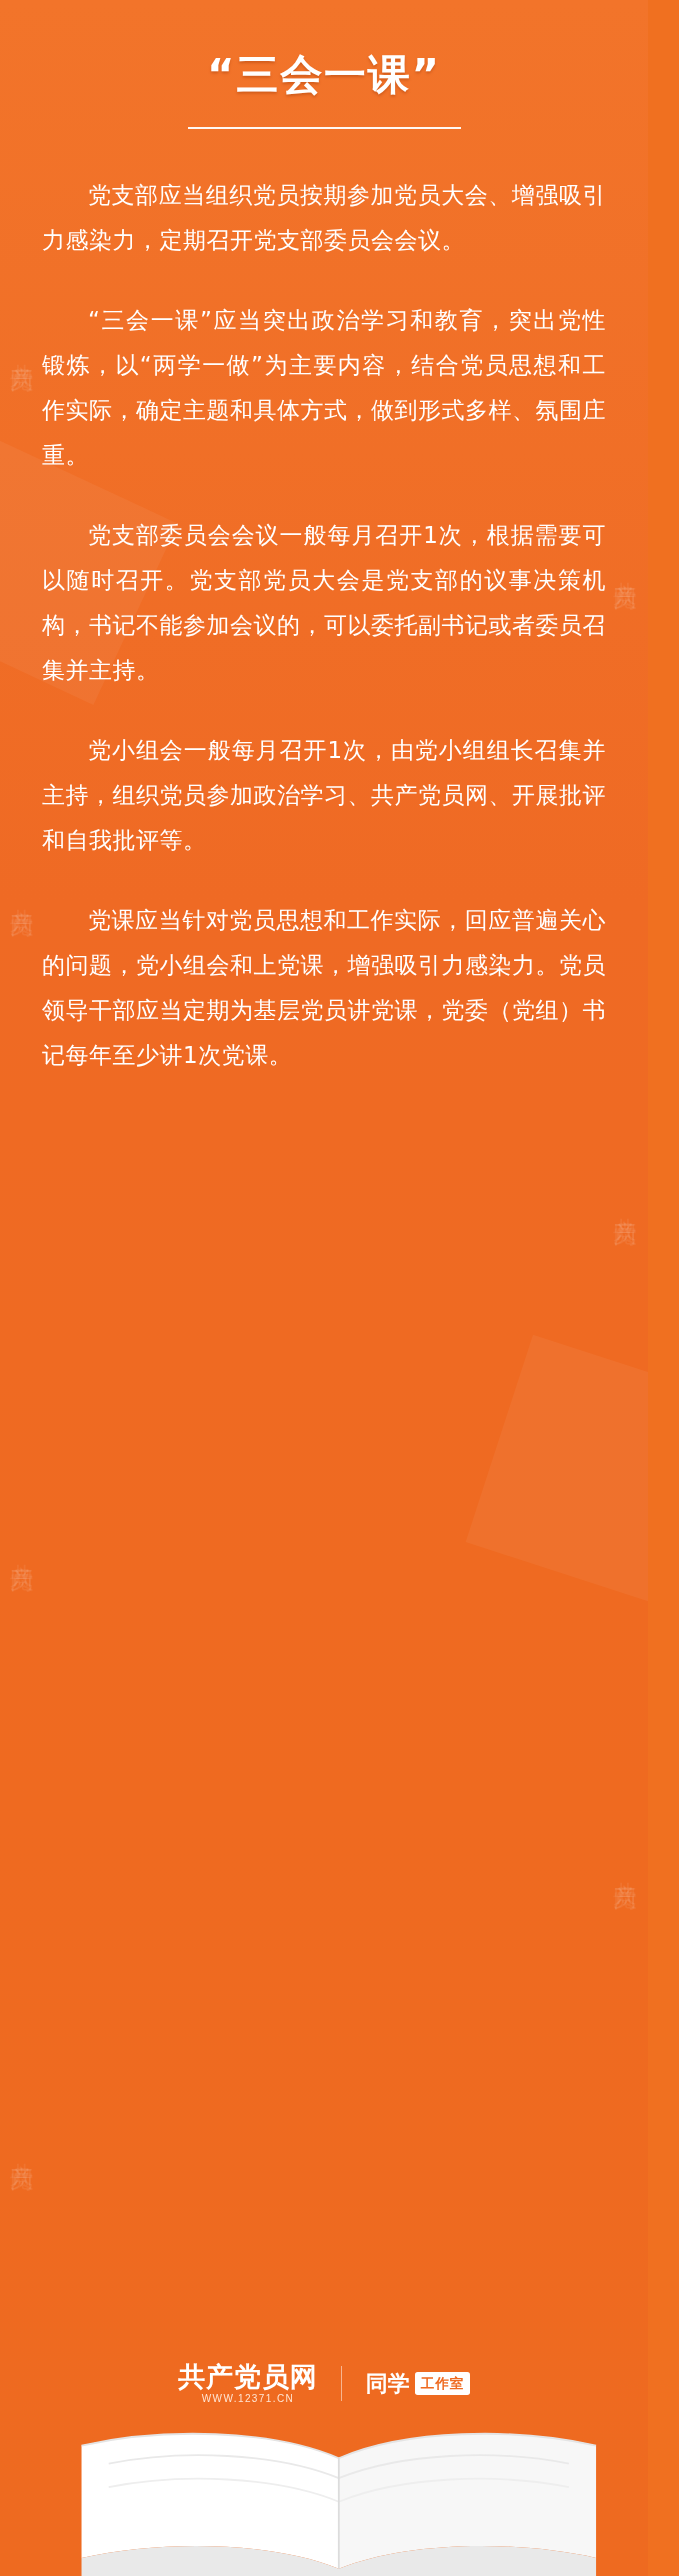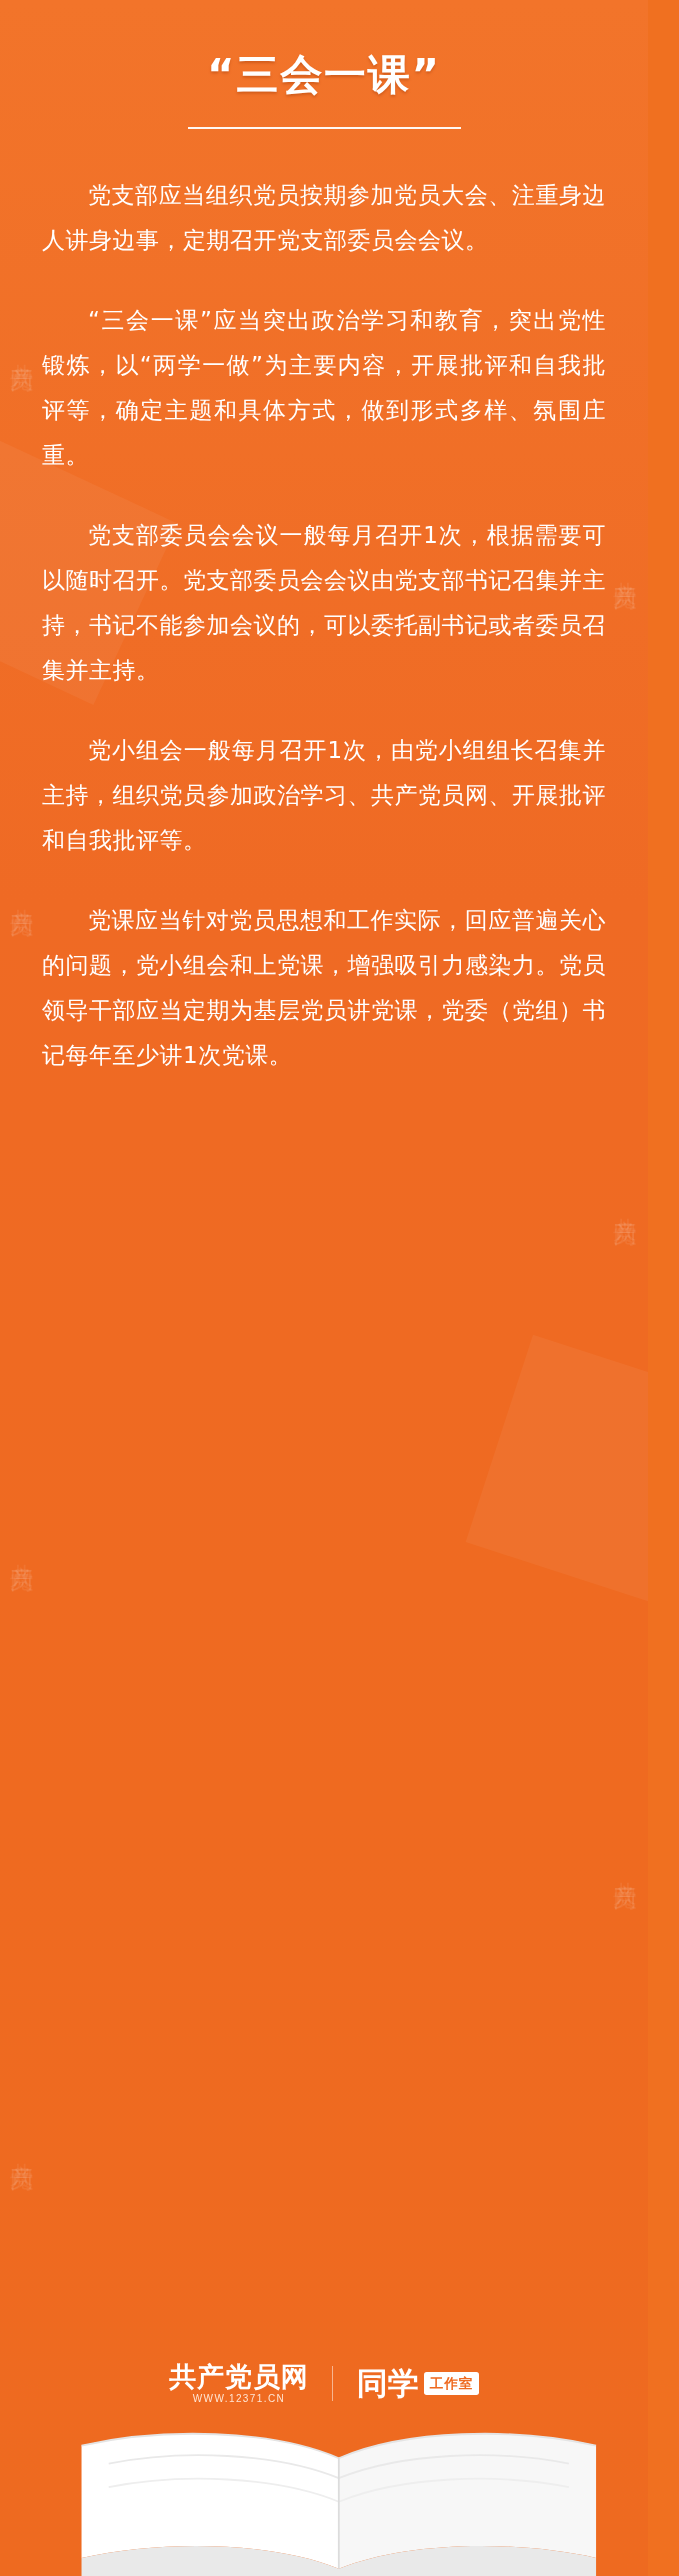--- a/index.html
+++ b/index.html
@@ -117,21 +117,21 @@
     background: rgba(255,255,255,0.5);
   }
   .logo-studio {
     display: flex;
     align-items: center;
     gap: 5.5px;
   }
   .logo-studio-cn {
     font-family: "DejaVu Sans", sans-serif;
     font-weight: bold;
-    font-size: 31px;
+    font-size: 22px;
     color: #ffffff;
   }
   .logo-studio-badge {
     background: #ffffff;
     color: #ef6a20;
     font-family: Liberation Mono, monospace;
     font-size: 13.6px;
     font-weight: bold;
     padding: 2.7px 5.5px;
     border-radius: 2.7px;
@@ -161,23 +161,23 @@
 
   <div class="deco-shape" style="left:-55px; top:472px; width:200px; height:200px; transform:rotate(25deg);"></div>
   <div class="deco-shape" style="right:-64px; top:1363px; width:218px; height:218px; transform:rotate(18deg);"></div>
 
   <div class="title-wrap">
     <div class="title">“三会一课”</div>
     <div class="title-rule"></div>
   </div>
 
   <div class="content">
-    <p class="para">党支部应当组织党员按期参加党员大会、注重身边人讲身边事，定期召开党支部委员会会议。</p>
-    <p class="para">“三会一课”应当突出政治学习和教育，突出党性锻炼，以“两学一做”为主要内容，开展批评和自我批评等，确定主题和具体方式，做到形式多样、氛围庄重。</p>
-    <p class="para">党支部委员会会议一般每月召开1次，根据需要可以随时召开。党支部委员会会议由党支部书记召集并主持，书记不能参加会议的，可以委托副书记或者委员召集并主持。</p>
+    <p class="para">党支部应当组织党员按期参加党员大会、增强吸引力感染力，定期召开党支部委员会会议。</p>
+    <p class="para">“三会一课”应当突出政治学习和教育，突出党性锻炼，以“两学一做”为主要内容，结合党员思想和工作实际，确定主题和具体方式，做到形式多样、氛围庄重。</p>
+    <p class="para">党支部委员会会议一般每月召开1次，根据需要可以随时召开。党支部党员大会是党支部的议事决策机构，书记不能参加会议的，可以委托副书记或者委员召集并主持。</p>
     <p class="para">党小组会一般每月召开1次，由党小组组长召集并主持，组织党员参加政治学习、共产党员网、开展批评和自我批评等。</p>
     <p class="para">党课应当针对党员思想和工作实际，回应普遍关心的问题，党小组会和上党课，增强吸引力感染力。党员领导干部应当定期为基层党员讲党课，党委（党组）书记每年至少讲1次党课。</p>
   </div>
 
   <div class="footer">
     <div class="logos">
       <div class="logo-main">
         <span class="logo-main-cn">共产党员网</span>
         <span class="logo-main-url">WWW.12371.CN</span>
       </div>

